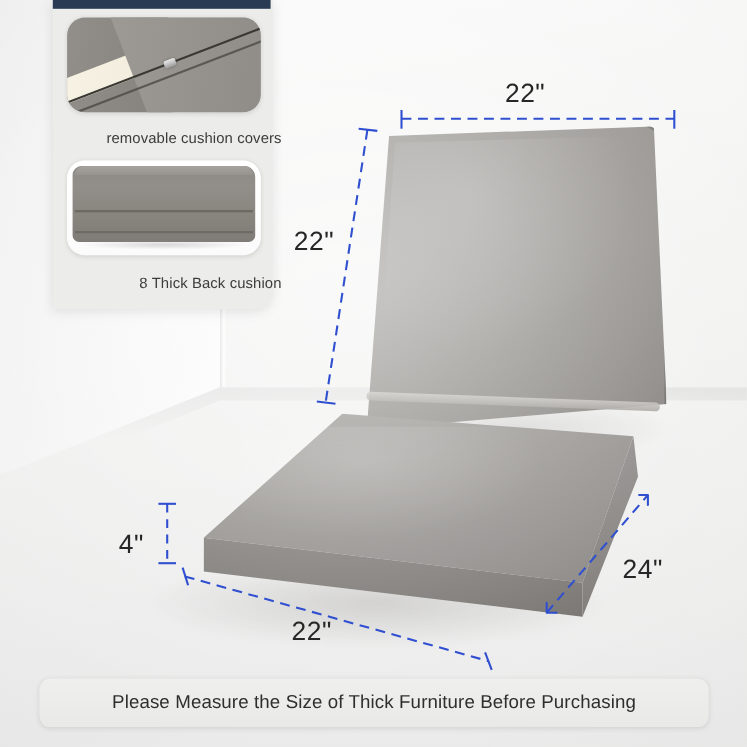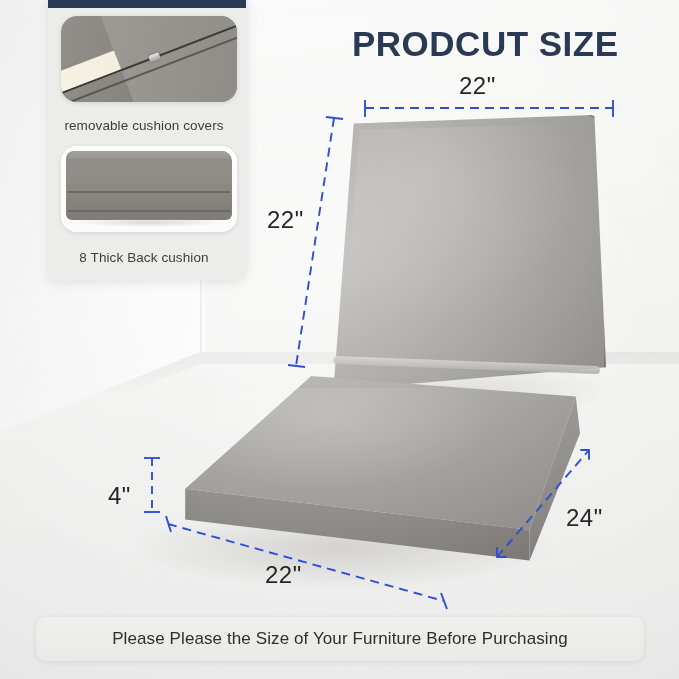--- a/index.html
+++ b/index.html
@@ -90,22 +90,22 @@
     background:linear-gradient(180deg,#8e8b86 0%,#928f8a 28%,#898680 62%,#7f7c77 100%);
     border-radius:8px 10px 6px 6px;}
   .bc-seam{position:absolute;left:4%;top:52%;width:92%;height:2px;background:rgba(70,68,64,.45);}
   .bc-seam2{position:absolute;left:4%;top:74%;width:92%;height:2px;background:rgba(70,68,64,.35);}
   .bc-top{position:absolute;left:4%;top:6%;width:92%;height:9%;
     background:linear-gradient(#a5a29d,#97948f);border-radius:8px 8px 0 0;}
   .bc-shadow{position:absolute;left:6%;bottom:6%;width:88%;height:10%;
     background:radial-gradient(ellipse at center,rgba(150,150,150,.35),rgba(255,255,255,0) 70%);}
 
   .caption{
-    position:absolute;left:44px;width:200px;
-    text-align:center;
+    position:absolute;left:56px;width:200px;
+    text-align:right;
     font-size:13.5px;color:#3c3c3c;
     letter-spacing:.1px;
   }
   .caption.c1{top:118px;}
   .caption.c2{top:250px;}
 
   
   .title{
     position:absolute;left:352px;top:24px;
     font-size:35px;font-weight:700;
@@ -273,21 +273,20 @@
       </g>
     </g>
   </svg>
 
   <div class="dim-label top22">22"</div>
   <div class="dim-label left22">22"</div>
   <div class="dim-label h4">4"</div>
   <div class="dim-label bottom22">22"</div>
   <div class="dim-label right24">24"</div>
 
-  <div class="title">PRODCUT SIZE</div>
 
   <div class="feature-panel"></div>
   <div class="panel-bar"></div>
 
   <div class="thumb t1">
     <div class="zip-bg"></div>
     <div class="zip-fabric-a"></div>
     <div class="zip-cream"></div>
     <div class="zip-fabric-b"></div>
     <div class="zip-line"></div>
@@ -300,16 +299,16 @@
     <div class="bc-bg"></div>
     <div class="bc-body"></div>
     <div class="bc-top"></div>
     <div class="bc-seam"></div>
     <div class="bc-seam2"></div>
     <div class="bc-shadow"></div>
   </div>
   <div class="caption c2">8 Thick Back cushion</div>
 
   <div class="banner">
-    <span class="banner-text">Please Please the Size of Your Furniture Before Purchasing</span>
+    <span class="banner-text">Please Measure the Size of Thick Furniture Before Purchasing</span>
   </div>
 
 </div>
 
 </body></html>

